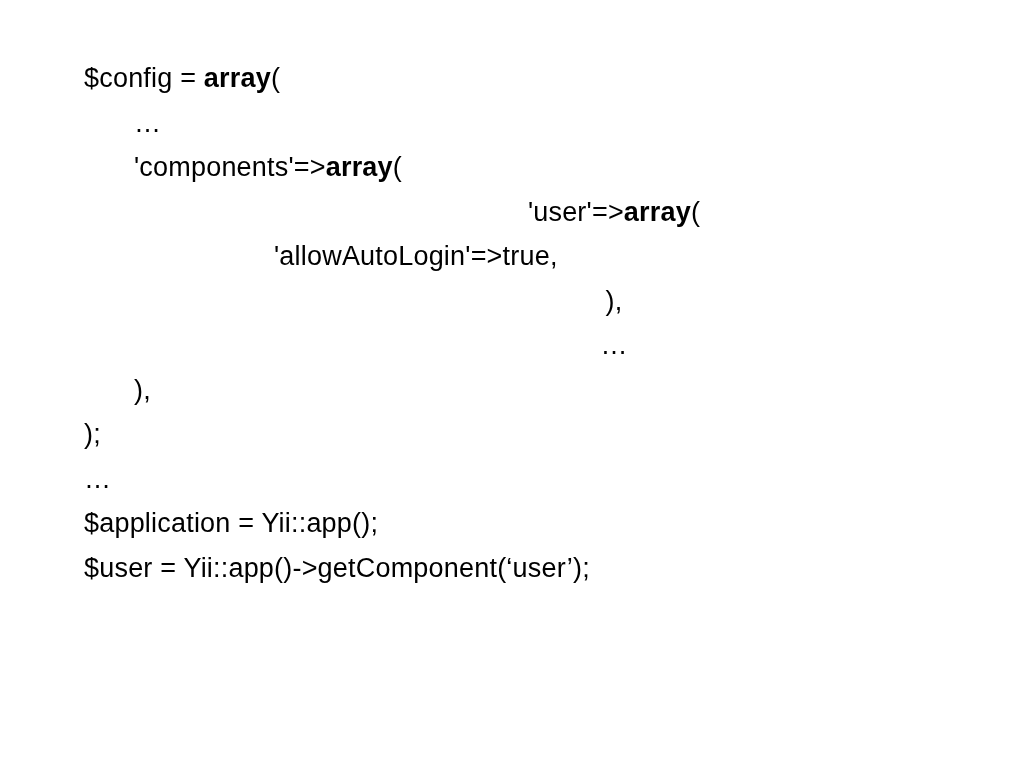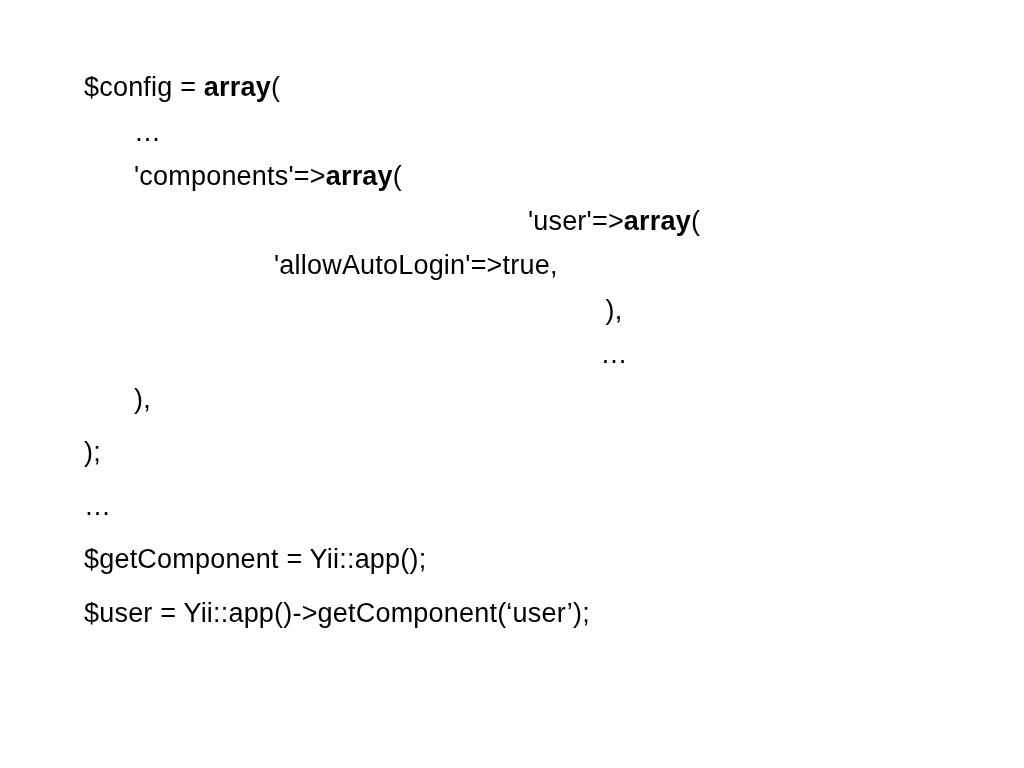--- a/index.html
+++ b/index.html
@@ -14,21 +14,21 @@
   .slide {
     box-sizing: border-box;
     padding: 56px 0 0 84px;
     font-size: 27px;
     line-height: 1.65;
     letter-spacing: 0.2px;
   }
   .code-line {
     white-space: pre;
   }
-  .ind0 { padding-left: 0; margin-top: 9px; }
+  .ind0 { padding-left: 0; }
   .ind1 { padding-left: 50px; }
   .ind2 { padding-left: 120px; text-align: center; }
   .ind3 { padding-left: 190px; }
   .bold { font-weight: bold; }
 </style>
 </head>
 <body>
 
 <div class="slide">
 
@@ -47,17 +47,17 @@
 
   <div class="code-line ind2"><span>…</span></div>
 
   <div class="code-line ind1"><span>),</span></div>
 
   <div class="code-line ind0"><span>);</span></div>
 
 
   <div class="code-line ind0"><span>…</span></div>
 
-  <div class="code-line ind0"><span>$getComponent = Yii::app();</span></div>
+  <div class="code-line ind0"><span>$application = Yii::app();</span></div>
 
   <div class="code-line ind0"><span>$user = Yii::app()-&gt;getComponent(‘user’);</span></div>
 
 </div>
 
 </body></html>

